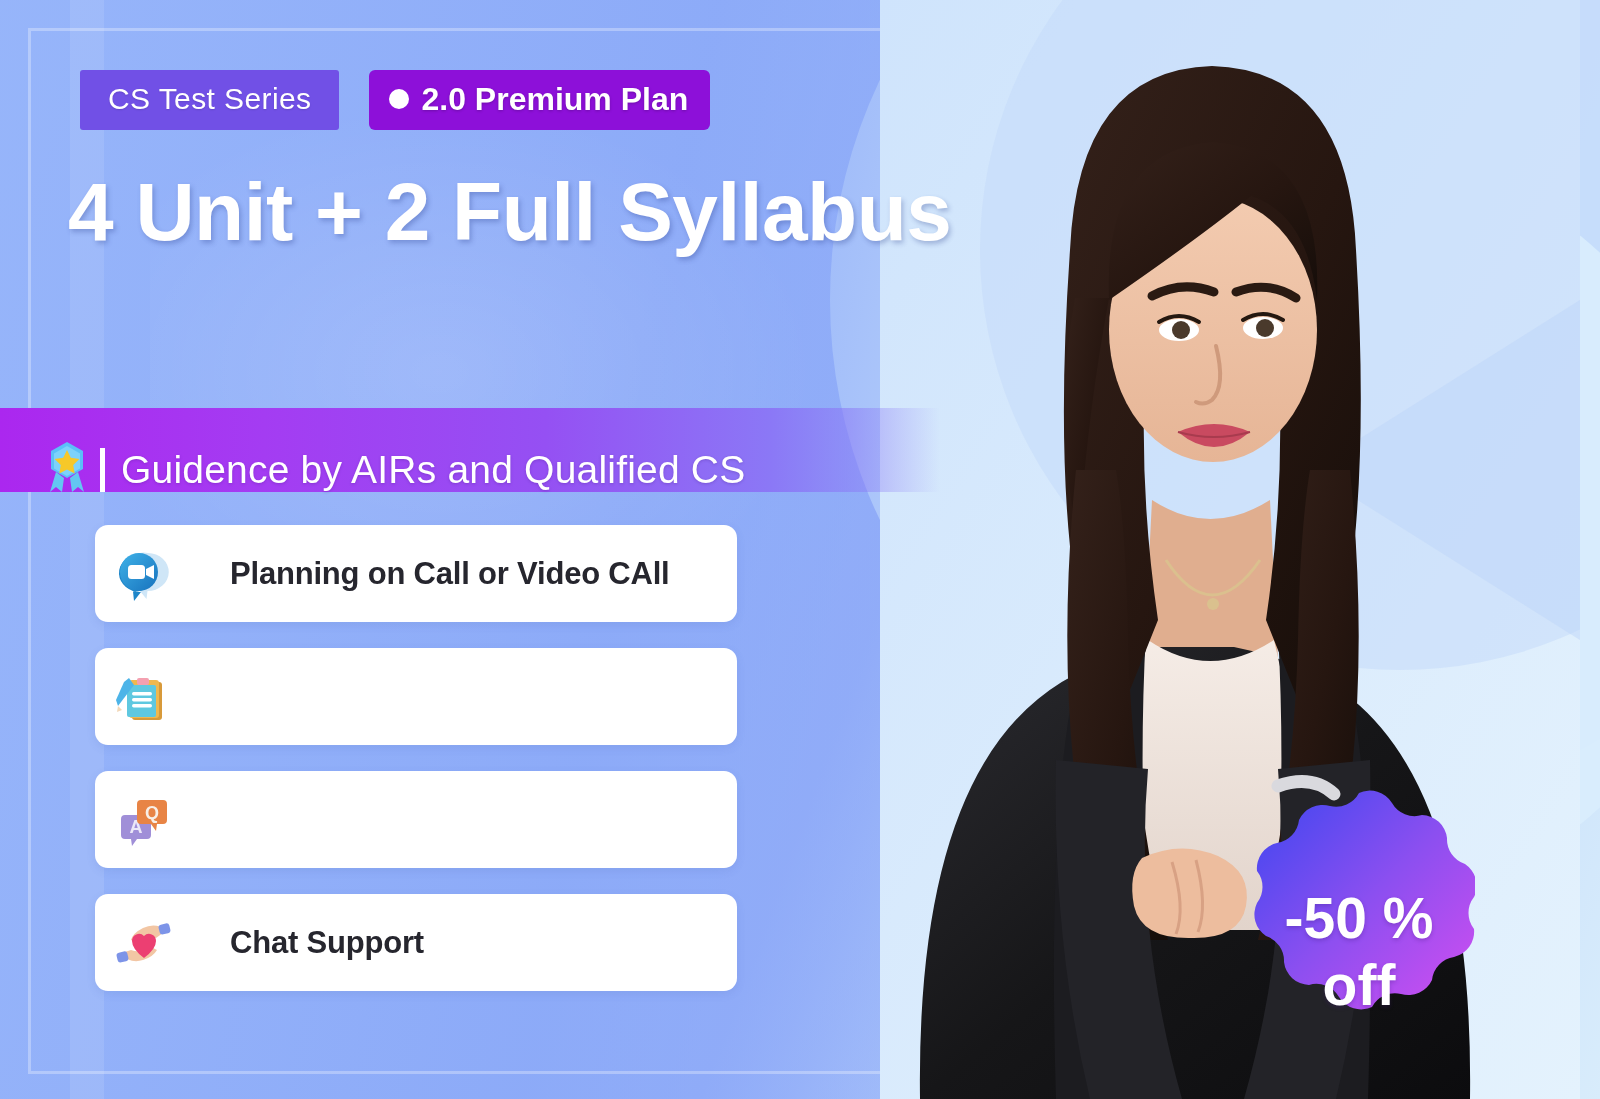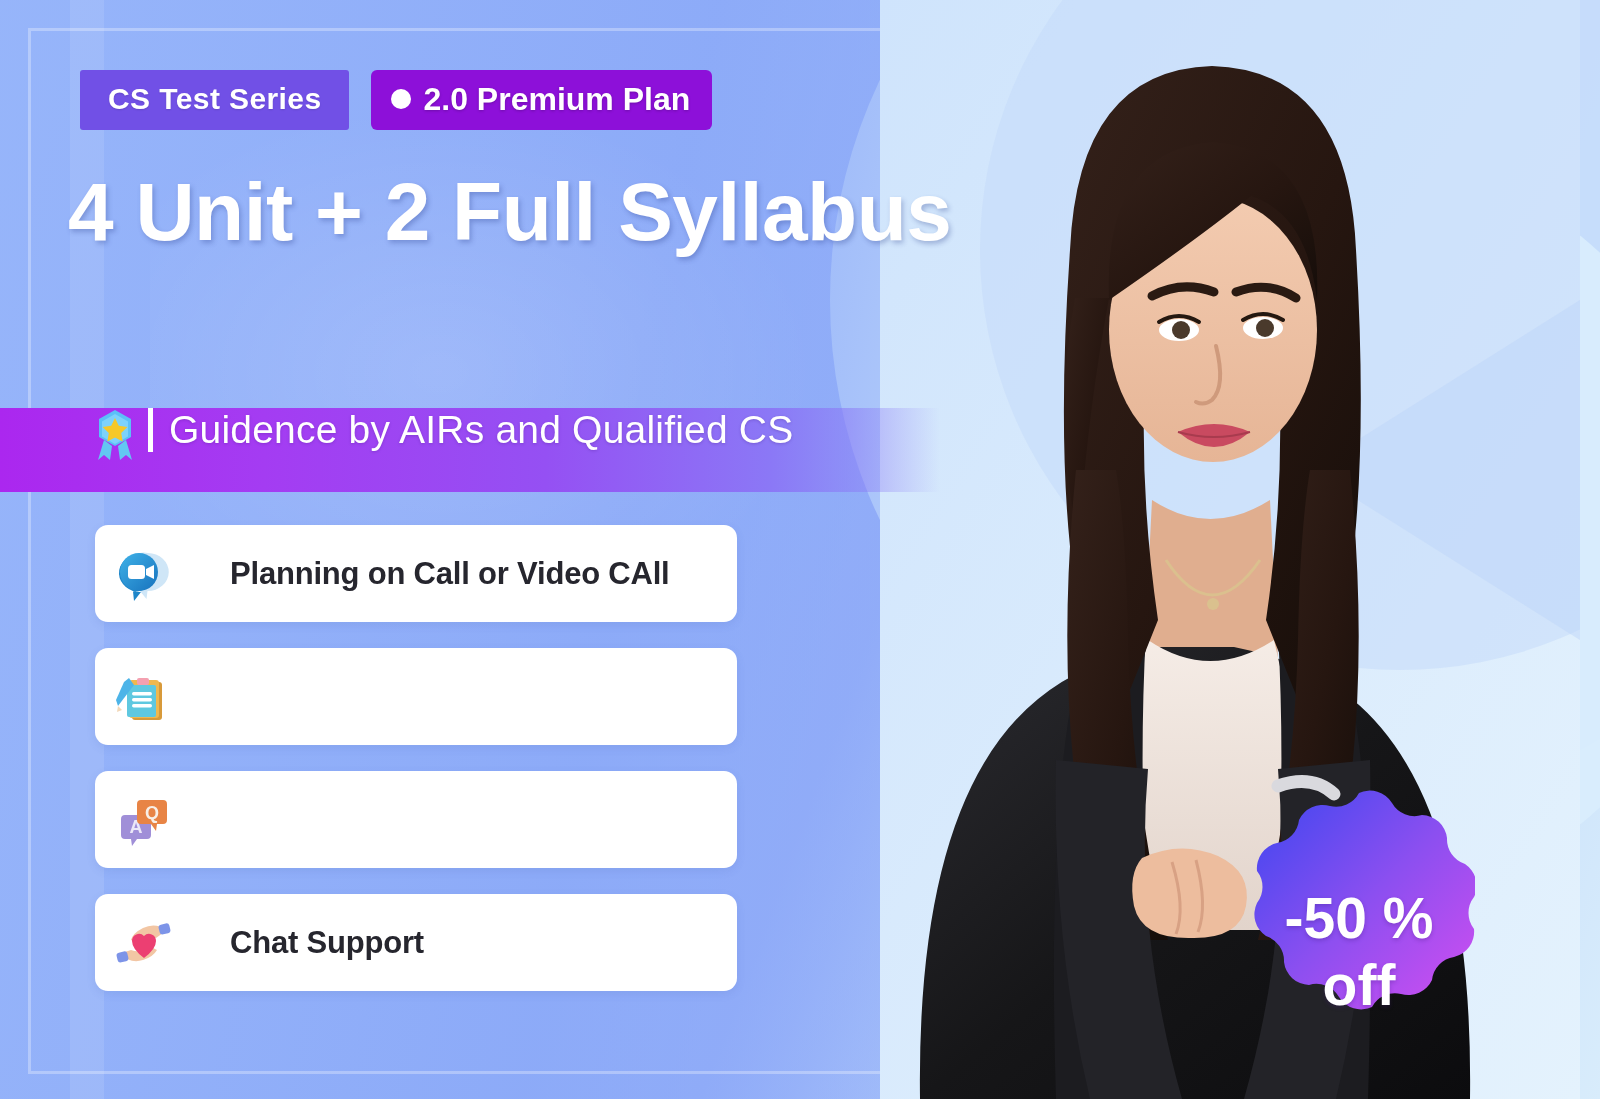--- a/index.html
+++ b/index.html
@@ -77,37 +77,38 @@
   
   .badges {
     position:absolute;
     left:80px; top:70px;
     display:flex; align-items:stretch; gap:22px;
   }
   .badge-plain {
     background:#7150e6;
     color:#fff;
     font-size:30px;
-    font-weight:700;
+    font-weight:400;
     letter-spacing:.4px;
     padding:14px 28px 16px 28px;
     border-radius:3px;
     line-height:1;
     text-shadow:0 1px 2px rgba(0,0,0,.12);
   }
   .badge-premium {
     background:#8d10d9;
     color:#fff;
     font-size:32px;
     font-weight:bold;
     padding:13px 22px 15px 20px;
     border-radius:6px;
     line-height:1;
     display:flex; align-items:center; gap:12px;
     text-shadow:0 1px 3px rgba(0,0,0,.22);
+    margin-left:8px;
   }
   .dot {
     width:20px; height:20px;
     border-radius:50%;
     background:#fff;
     flex:0 0 auto;
   }
 
   
   .headline {
@@ -122,22 +123,22 @@
     text-shadow:2px 3px 5px rgba(40,60,140,.30);
   }
   .headline .l2 { display:block; }
 
   
   .guid-strip {
     position:absolute;
     left:0; top:408px;
     width:940px; height:84px;
     background:linear-gradient(90deg,#ab27ef 0%,#a43cf2 28%,#9550f3 58%,#8b78f6 82%,rgba(140,150,250,0) 100%);
-    display:flex; align-items:flex-start;
-    padding-left:92px;
+    display:flex; align-items:flex-end;
+    padding-left:44px;
   }
   .guid-icon { width:46px; height:52px; flex:0 0 auto; margin-right:10px; }
   .guid-bar {
     width:5px; height:44px;
     background:#fff;
     margin-right:16px;
     flex:0 0 auto;
   }
   .guid-text {
     color:#fff;

